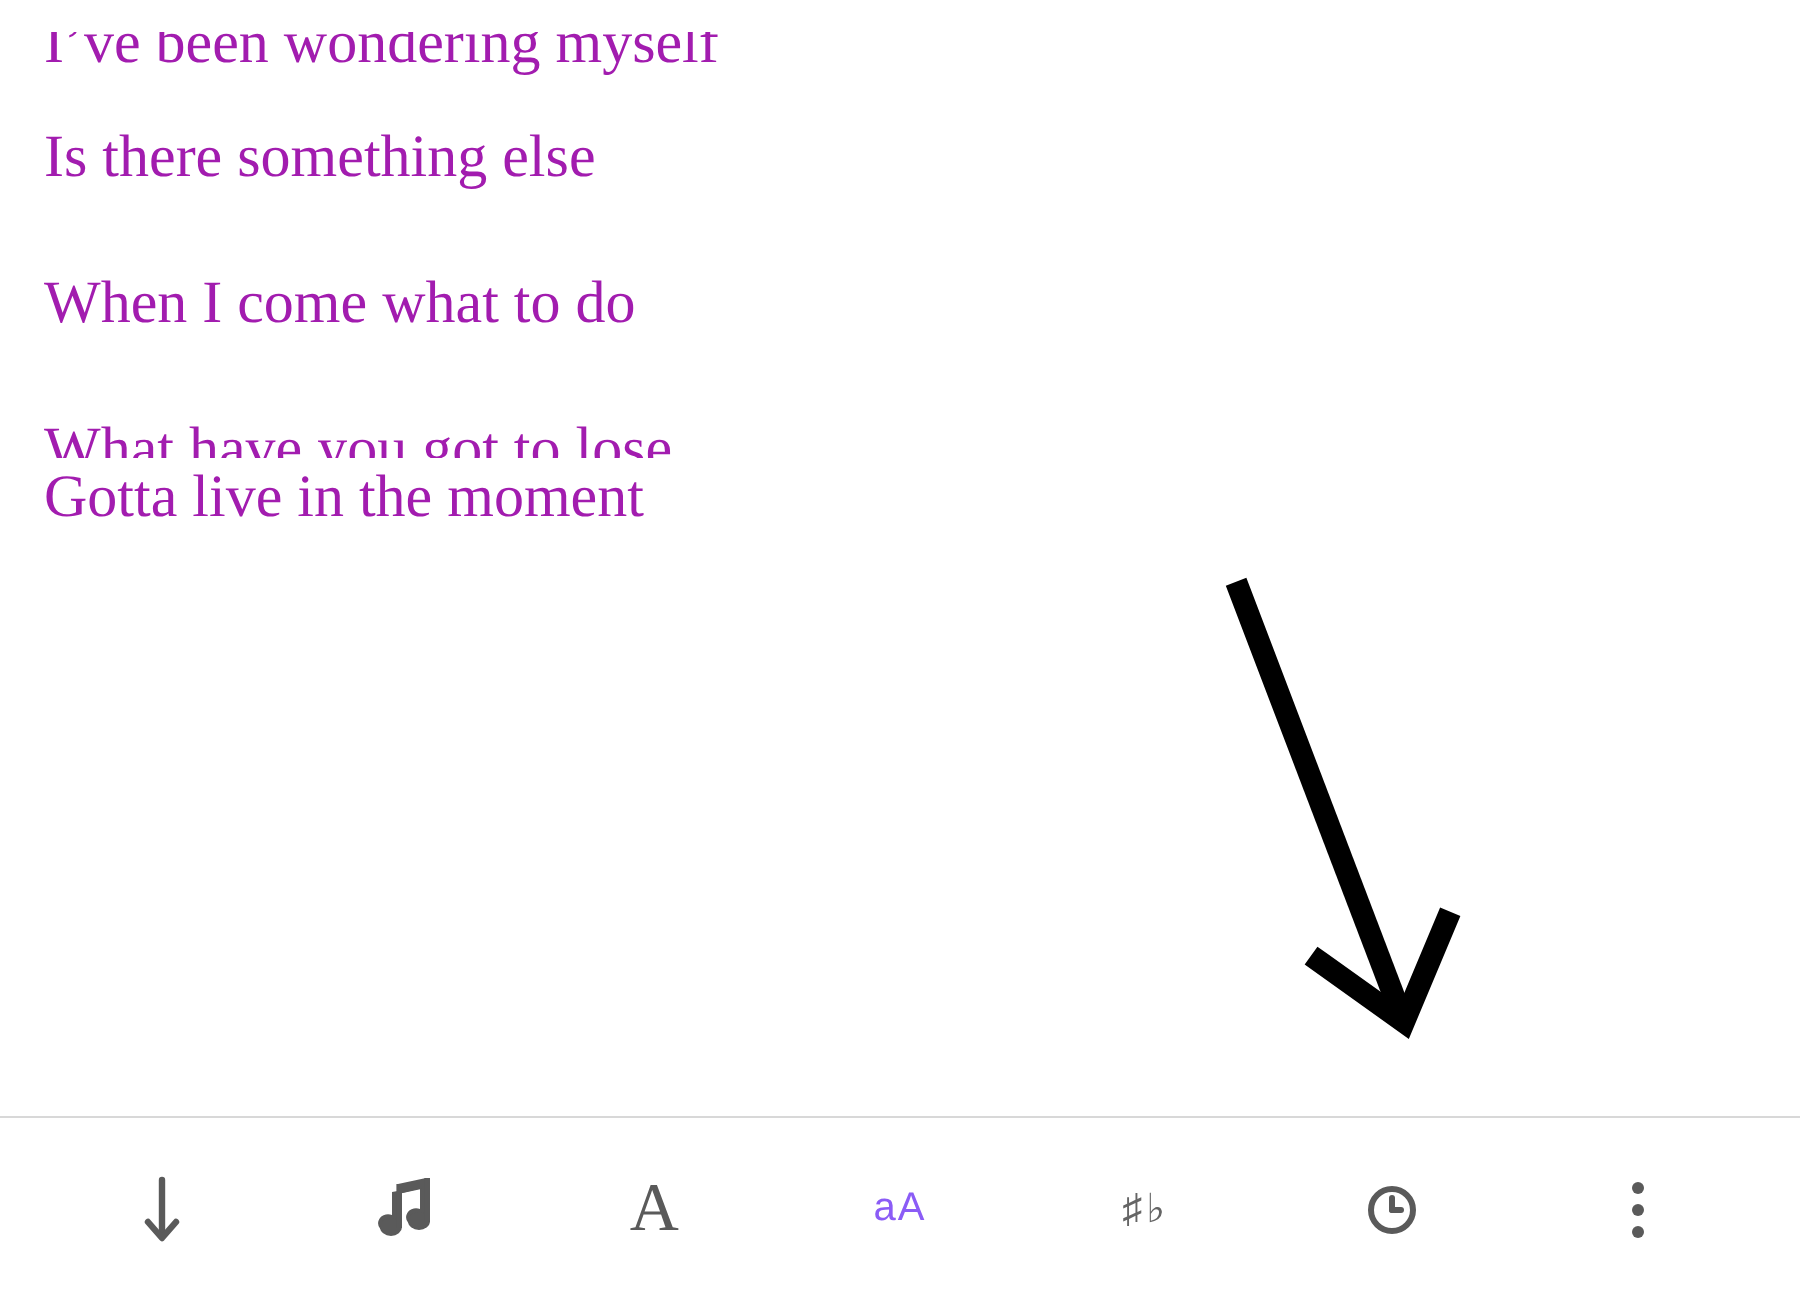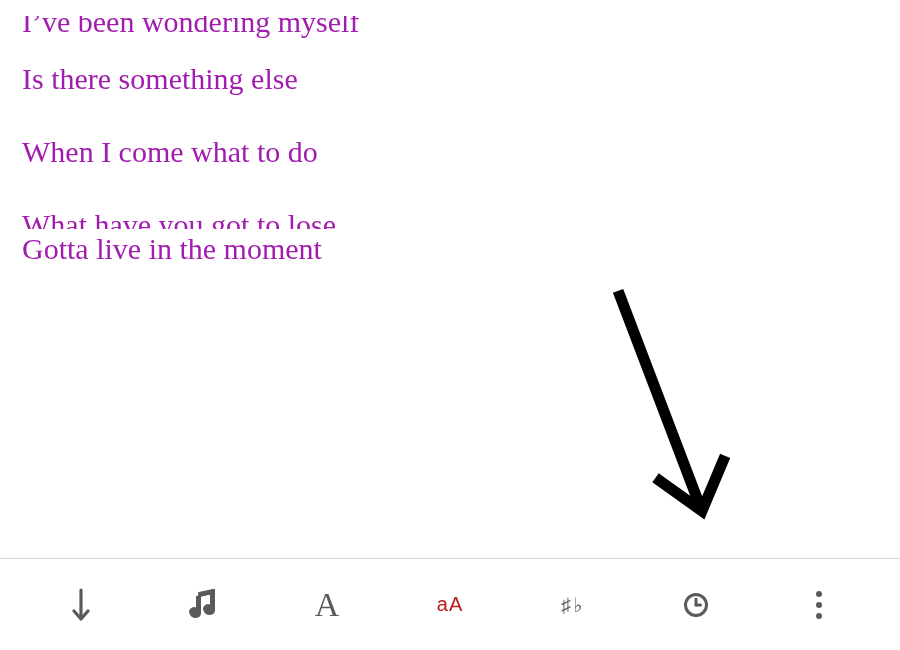--- a/index.html
+++ b/index.html
@@ -67,21 +67,21 @@
       height: 100%;
       cursor: pointer;
       color: #5a5a5a;
     }
     .toolbar-item svg {
       display: block;
     }
     .icon-aA {
       font-family: -apple-system, BlinkMacSystemFont, "Helvetica Neue", Arial, sans-serif;
       font-size: 20px;
-      color: #b91c1c;
+      color: #8b5cf6;
       letter-spacing: 1px;
     }
     .icon-sharpflat {
       font-family: -apple-system, BlinkMacSystemFont, "Helvetica Neue", Arial, sans-serif;
       font-size: 20px;
       color: #656565;
       letter-spacing: 2px;
     }
     .icon-bigA {
       font-family: "Times New Roman", Times, serif;

